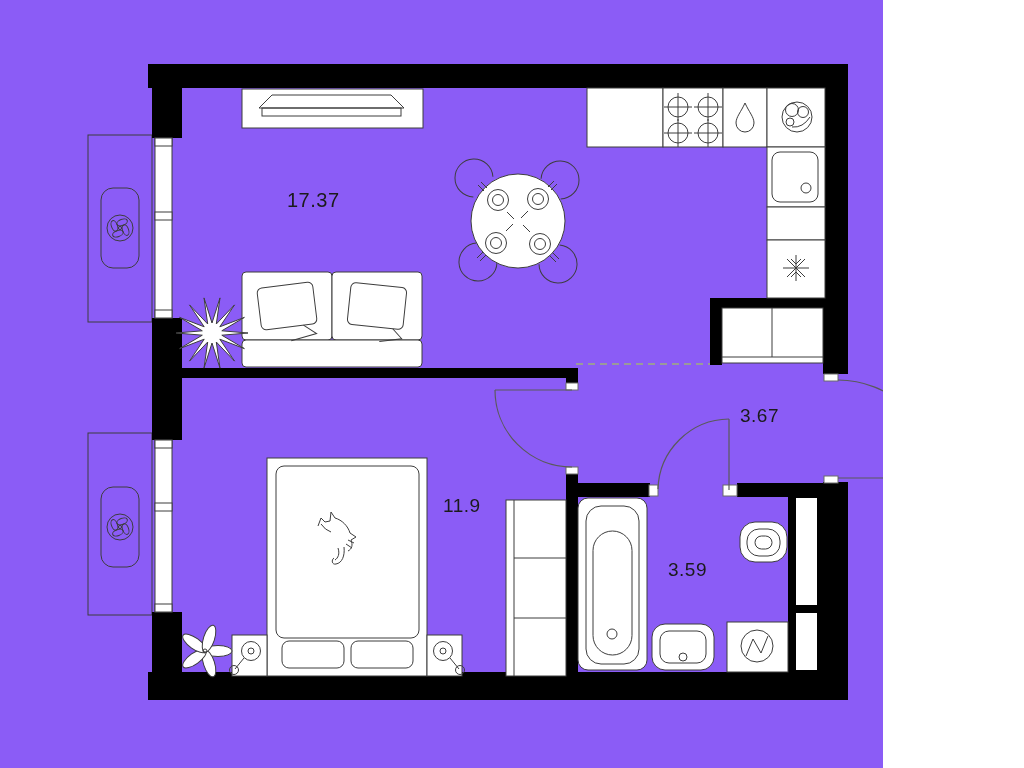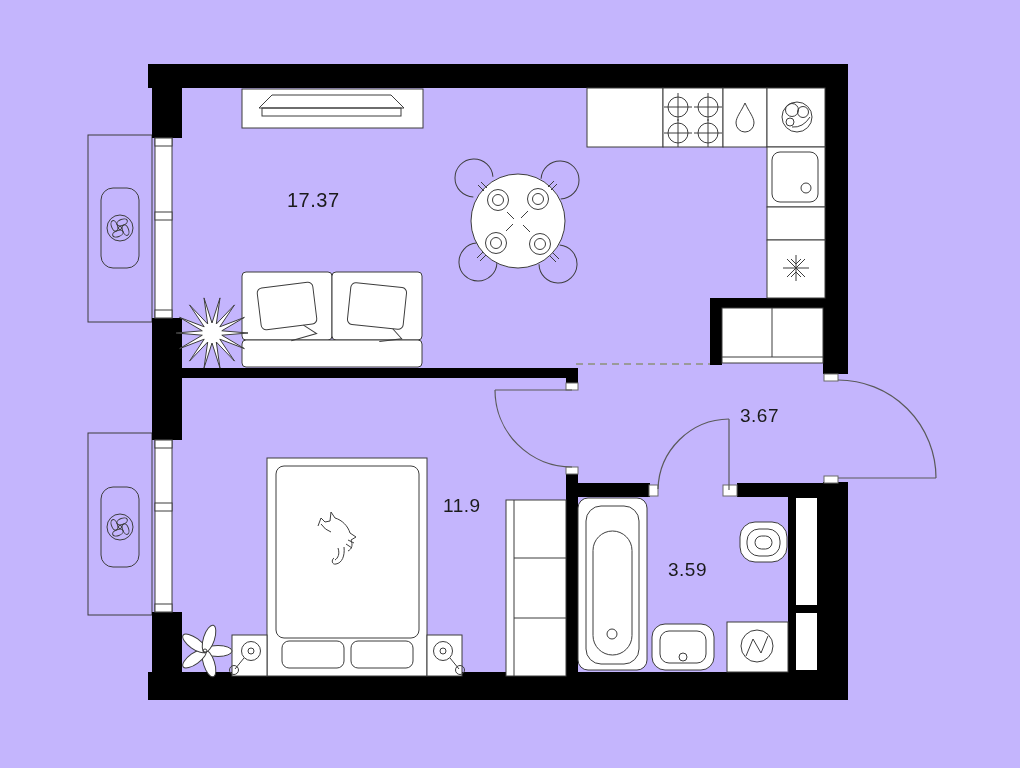--- a/index.html
+++ b/index.html
@@ -1,16 +1,16 @@
 <!DOCTYPE html>
 <html><head>
 <meta charset="utf-8">
 <style>
   html,body{margin:0;padding:0;background:#ffffff;}
-  .stage{position:relative;width:1020px;height:768px;background:#c4b5fd;overflow:hidden;
+  .stage{position:relative;width:883px;height:768px;background:#8b5cf6;overflow:hidden;
          font-family:"Liberation Sans", sans-serif;}
   svg{display:block;}
   .wall{fill:#000000;stroke:none;}
   .ln{fill:none;stroke:#3d3d3d;stroke-width:1;}
   .lnw{fill:#ffffff;stroke:#3d3d3d;stroke-width:1;}
   .door{fill:none;stroke:#5a5a5a;stroke-width:1.2;}
   .hinge{fill:#ffffff;stroke:#6a6a6a;stroke-width:1;}
   .duct{fill:#ffffff;stroke:none;}
   .dash{fill:none;stroke:#9a9a9a;stroke-width:2;stroke-dasharray:7 5;}
   .lbl{fill:#1b1b1b;font-size:20px;letter-spacing:.5px;}

